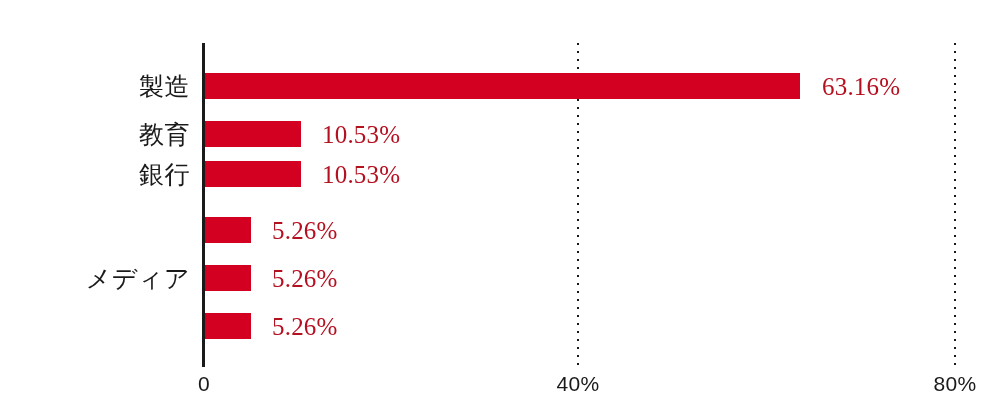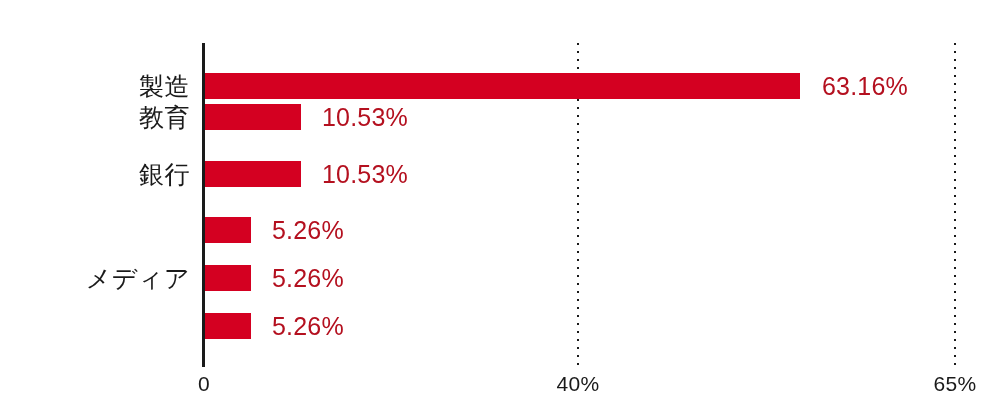--- a/index.html
+++ b/index.html
@@ -89,20 +89,21 @@
 
   .value-label {
     position: absolute;
     top: 50%;
     transform: translateY(-50%);
     white-space: nowrap;
     font-size: 25px;
     line-height: 1;
     color: #b4101f;
     letter-spacing: 0.2px;
+    font-family: Liberation Serif, serif;
   }
 
   
   .tick-label {
     position: absolute;
     top: 366px;
     font-size: 21px;
     line-height: 1;
     color: #1a1a1a;
     white-space: nowrap;
@@ -119,21 +120,21 @@
     <div class="gridline" style="left:577px;"></div>
     <div class="gridline" style="left:954px;"></div>
     <div class="axis-line"></div>
 
     <div class="row" style="top:66px;">
       <div class="cat-label">製造</div>
       <div class="bar" style="width:595px;"></div>
       <div class="value-label" style="left:822px;">63.16%</div>
     </div>
 
-    <div class="row" style="top:97px;">
+    <div class="row" style="top:114px;">
       <div class="cat-label">教育</div>
       <div class="bar" style="width:96px;"></div>
       <div class="value-label" style="left:322px;">10.53%</div>
     </div>
 
     <div class="row" style="top:154px;">
       <div class="cat-label">銀行</div>
       <div class="bar" style="width:96px;"></div>
       <div class="value-label" style="left:322px;">10.53%</div>
     </div>
@@ -149,16 +150,16 @@
       <div class="value-label" style="left:272px;">5.26%</div>
     </div>
 
     <div class="row" style="top:306px;">
       <div class="bar" style="width:46px;"></div>
       <div class="value-label" style="left:272px;">5.26%</div>
     </div>
 
     <div class="tick-label" style="left:204px;">0</div>
     <div class="tick-label" style="left:578px;text-align:center;">40%</div>
-    <div class="tick-label" style="left:955px;">65%</div>
+    <div class="tick-label" style="left:955px;">80%</div>
 
   </div>
 </div>
 
 </body></html>

